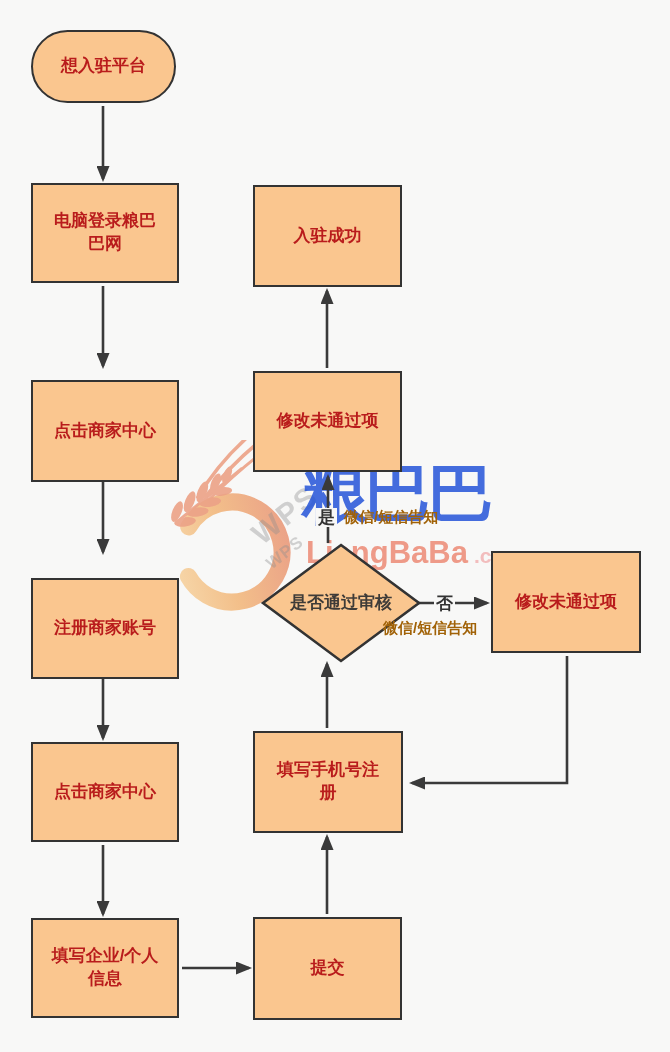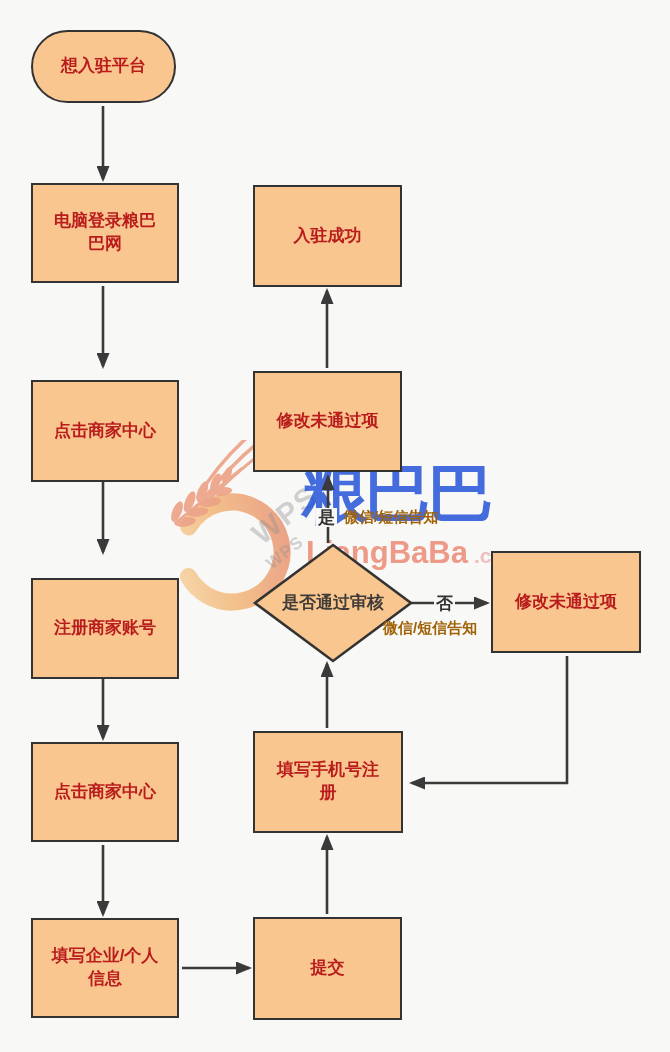--- a/index.html
+++ b/index.html
@@ -41,21 +41,21 @@
 
   
   .node{
     position:absolute;z-index:3;box-sizing:border-box;
     background:#fac68f;border:2.6px solid #333333;
     display:flex;align-items:center;justify-content:center;
     font-size:17px;font-weight:bold;color:#b91c1c;
     text-align:center;line-height:1.35;padding:0 14px;
   }
   .terminator{border-radius:37px;}
-  #decision-wrap{position:absolute;left:252px;top:542px;width:162px;height:122px;z-index:3;}
+  #decision-wrap{position:absolute;left:260px;top:542px;width:162px;height:122px;z-index:3;}
   #decision-label{
     position:absolute;left:11px;top:51px;width:140px;z-index:4;
     font-size:17px;font-weight:bold;color:#3e3b38;text-align:center;line-height:1.2;
   }
 
   
   .edge-label{
     position:absolute;z-index:4;line-height:1;
     font-size:17px;font-weight:bold;color:#333333;
     background:#f8f8f7;padding:1px 2px;

